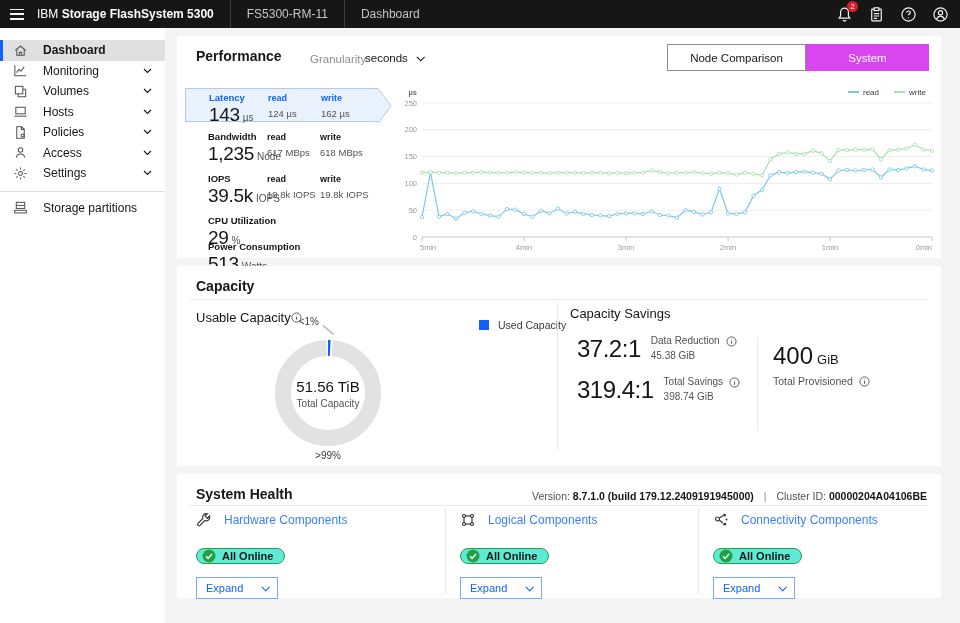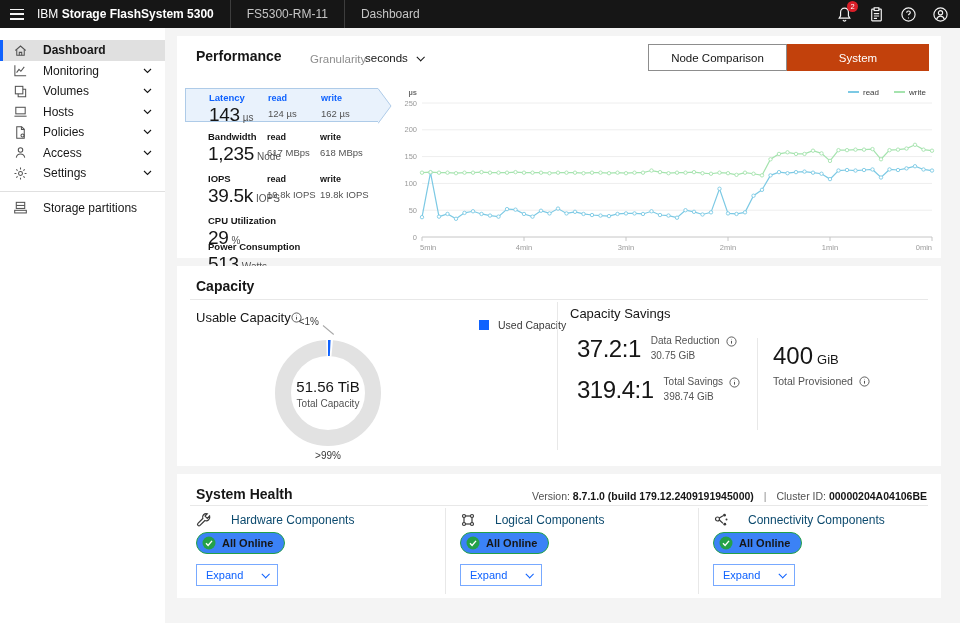--- a/index.html
+++ b/index.html
@@ -36,21 +36,21 @@
   #health-card { top:474px; height:124px; }
   .card-title { position:absolute; left:19px; top:12px; font-size:14px; font-weight:700; }
 
   
   .granularity-label { position:absolute; left:133px; top:17px; font-size:11.5px; color:#8d8d8d; }
   .granularity-select { position:absolute; left:188px; top:16px; font-size:11.5px; color:#161616; display:flex; align-items:center; gap:9px; cursor:pointer; }
   .chev { display:inline-block; width:6px; height:6px; border-right:1.2px solid currentColor; border-bottom:1.2px solid currentColor; transform:rotate(45deg) translateY(-1px); }
   .view-toggle { position:absolute; right:12px; top:8px; display:flex; height:27px; }
   .toggle-btn { font-size:11.5px; display:flex; align-items:center; justify-content:center; cursor:pointer; }
   .toggle-btn.unselected { width:139px; background:#fff; border:1px solid #8d8d8d; color:#161616; }
-  .toggle-btn.selected { width:142px; background:#c2410c; color:#fff; }
+  .toggle-btn.selected { width:123px; background:#d946ef; color:#fff; }
 
   #metrics-panel { position:absolute; left:8px; top:52px; width:210px; height:168px; }
   .metric-row { position:absolute; left:0; width:193px; padding:3px 0 0 23px; }
   .metric-row.selected { background:#e9f2fc; border:1px solid #aecbe8; border-right:none; height:34px; }
   .m-label { font-size:9.5px; font-weight:700; color:#161616; white-space:nowrap; }
   .metric-row.selected .m-label, .metric-row.selected .m-sublabel { color:#0f62fe; }
   .m-value { margin-top:1px; white-space:nowrap; }
   .m-num { font-size:19px; letter-spacing:-0.3px; color:#161616; }
   .m-unit { font-size:10px; color:#525252; margin-left:3px; }
   .m-sub { position:absolute; top:4px; }
@@ -86,23 +86,23 @@
   .prov-unit { font-size:13px; margin-left:4px; }
   .prov-label { font-size:10.5px; color:#525252; margin-top:5px; display:flex; align-items:center; gap:6px; }
   .info-icon { display:inline-flex; cursor:pointer; }
 
   
   .version-line { position:absolute; right:14px; top:16px; font-size:10.5px; color:#525252; white-space:nowrap; }
   .version-line .vv { font-weight:700; color:#161616; }
   .vsep { padding:0 7px; color:#8d8d8d; }
   .health-hr { position:absolute; left:13px; right:13px; top:31px; height:1px; background:#e8e8e8; }
   .health-col { position:absolute; top:38px; }
-  .health-head { display:flex; align-items:center; gap:19px; font-size:12px; color:#0c4a6e; }
+  .health-head { display:flex; align-items:center; gap:12px; font-size:12px; color:#3b82f6; }
   .health-head .hicon { color:#393939; display:flex; }
-  .pill { display:inline-flex; align-items:center; gap:6px; border:1px solid #24a148; border-radius:12px; height:22px; padding:0 11px 0 5px; margin-top:4px; font-size:11px; font-weight:700; background:#3b82f6; cursor:pointer; color:#161616; }
+  .pill { display:inline-flex; align-items:center; gap:6px; border:1px solid #24a148; border-radius:12px; height:16px; padding:0 11px 0 5px; margin-top:20px; font-size:11px; font-weight:700; background:#5eead4; cursor:pointer; color:#161616; }
   .expand-btn { display:flex; align-items:center; justify-content:space-between; width:82px; height:22px; border:1px solid #78a9ff; background:#fff; color:#0f62fe; font-size:11px; margin-top:10px; padding:0 9px; cursor:pointer; font-family:inherit; }
   .vdiv-health { position:absolute; top:34px; height:86px; width:1px; background:#e8e8e8; }
 </style>
 </head>
 <body>
 
 <header class="top-bar">
   <span class="hamburger">
       <span></span>
       <span></span>
@@ -530,21 +530,21 @@
         <span class="meta-line">
           <span>Data Reduction</span>
           <span class="info-icon">
               <svg width="11" height="11" viewBox="0 0 12 12" fill="none" stroke="#525252">
                 <circle cx="6" cy="6" r="5"></circle>
                 <path d="M6 5.3v3" stroke-width="1.1"></path>
                 <path d="M6 3.2v.4" stroke-width="1.3"></path>
               </svg>
             </span>
         </span>
-        <span class="meta-line">30.75 GiB</span>
+        <span class="meta-line">45.38 GiB</span>
       </span>
     </div>
     <div class="savings-item">
       <span class="ratio">319.4:1</span>
       <span class="savings-meta">
         <span class="meta-line">
           <span>Total Savings</span>
           <span class="info-icon">
               <svg width="11" height="11" viewBox="0 0 12 12" fill="none" stroke="#525252">
                 <circle cx="6" cy="6" r="5"></circle>

